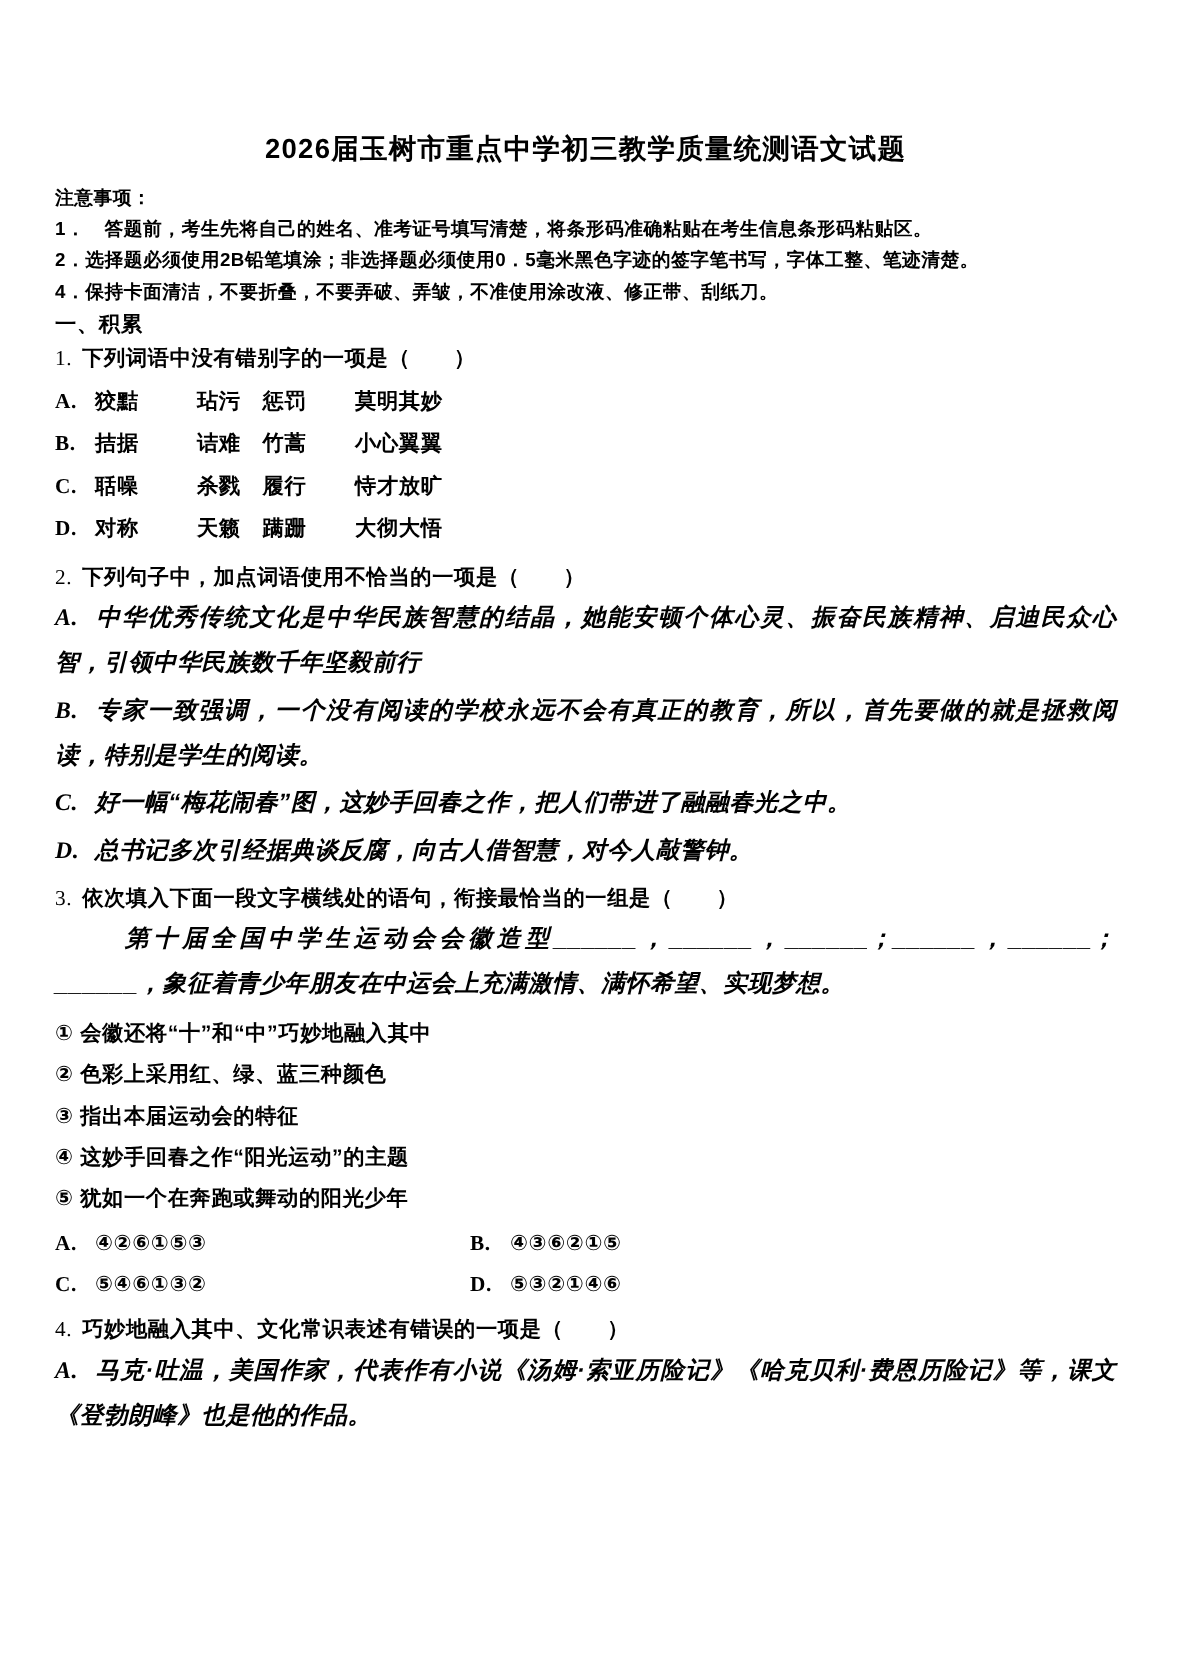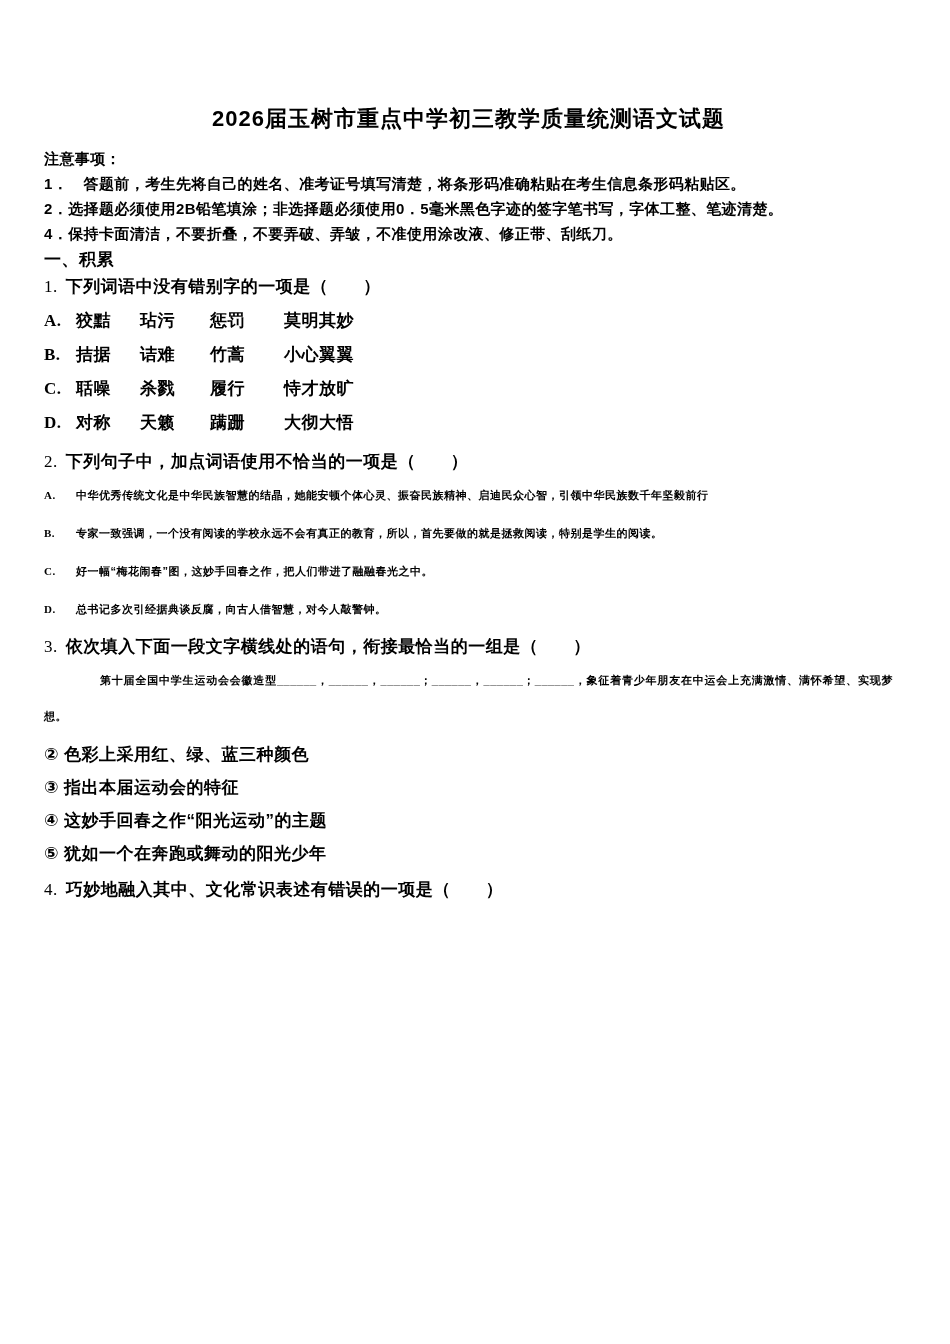--- a/index.html
+++ b/index.html
@@ -38,26 +38,26 @@
   .opt-label {
     font-family:"Liberation Serif","DejaVu Serif",serif;
     font-weight:700; margin-right:10px; display:inline-block; min-width:22px;
   }
   .word-row {
     font-size:17px; line-height:27px; font-weight:600;
     margin-top:7px; letter-spacing:0.5px;
   }
   .word-row .w { display:inline-block; }
   .word-row .w1 { width:64px; }
-  .word-row .w2 { width:70px; }
+  .word-row .w2 { width:70px;text-align:center; }
   .word-row .w3 { width:74px; }
   .para {
     margin:2px 0 0 0;
-    font-size:11px; line-height:36px; font-weight:600;
-    letter-spacing:0.5px; text-align:justify;
+    font-size:19px; line-height:36px; font-weight:600;
+    letter-spacing:0.5px; text-align:justify;font-style:italic;
   }
   .para.indent { text-indent:56px; }
   .item {
     font-size:17px; line-height:33px; font-weight:600; letter-spacing:0.5px;
   }
   .items-block { margin-top:4px; }
   .pair-row {
     font-size:17px; line-height:33px; font-weight:700; letter-spacing:0.5px;
   }
   .pair-rows { margin-top:3px; }
@@ -109,23 +109,35 @@
   </p>
   <p class="para">
     <span class="opt-label">D.</span><span>总书记多次引经据典谈反腐，向古人借智慧，对今人敲警钟。</span>
   </p>
 
   <div class="stem gap-xs">
     <span class="qnum">3.</span><span>依次填入下面一段文字横线处的语句，衔接最恰当的一组是（　　）</span>
   </div>
   <p class="para indent">第十届全国中学生运动会会徽造型______，______，______；______，______；______，象征着青少年朋友在中运会上充满激情、满怀希望、实现梦想。</p>
   <div class="items-block">
+    <div class="item">① 会徽还将“十”和“中”巧妙地融入其中</div>
     <div class="item">② 色彩上采用红、绿、蓝三种颜色</div>
     <div class="item">③ 指出本届运动会的特征</div>
     <div class="item">④ 这妙手回春之作“阳光运动”的主题</div>
     <div class="item">⑤ 犹如一个在奔跑或舞动的阳光少年</div>
   </div>
+  <div class="pair-rows">
+    <div class="pair-row">
+      <span class="pair-cell"><span class="opt-label">A.</span><span>④②⑥①⑤③</span></span><span><span class="opt-label">B.</span><span>④③⑥②①⑤</span></span>
+    </div>
+    <div class="pair-row">
+      <span class="pair-cell"><span class="opt-label">C.</span><span>⑤④⑥①③②</span></span><span><span class="opt-label">D.</span><span>⑤③②①④⑥</span></span>
+    </div>
+  </div>
 
   <div class="stem gap-xs">
     <span class="qnum">4.</span><span>巧妙地融入其中、文化常识表述有错误的一项是（　　）</span>
   </div>
+  <p class="para">
+    <span class="opt-label">A.</span><span>马克·吐温，美国作家，代表作有小说《汤姆·索亚历险记》《哈克贝利·费恩历险记》等，课文《登勃朗峰》也是他的作品。</span>
+  </p>
 
 </div>
 
 </body></html>

